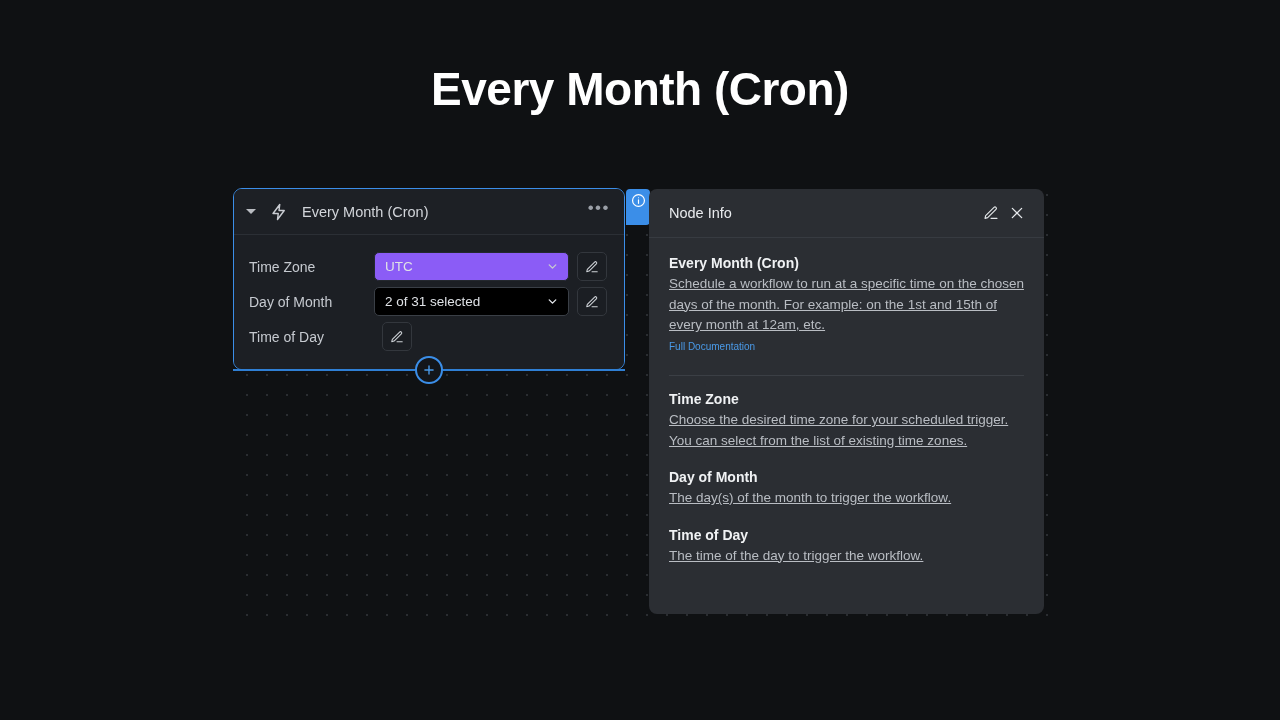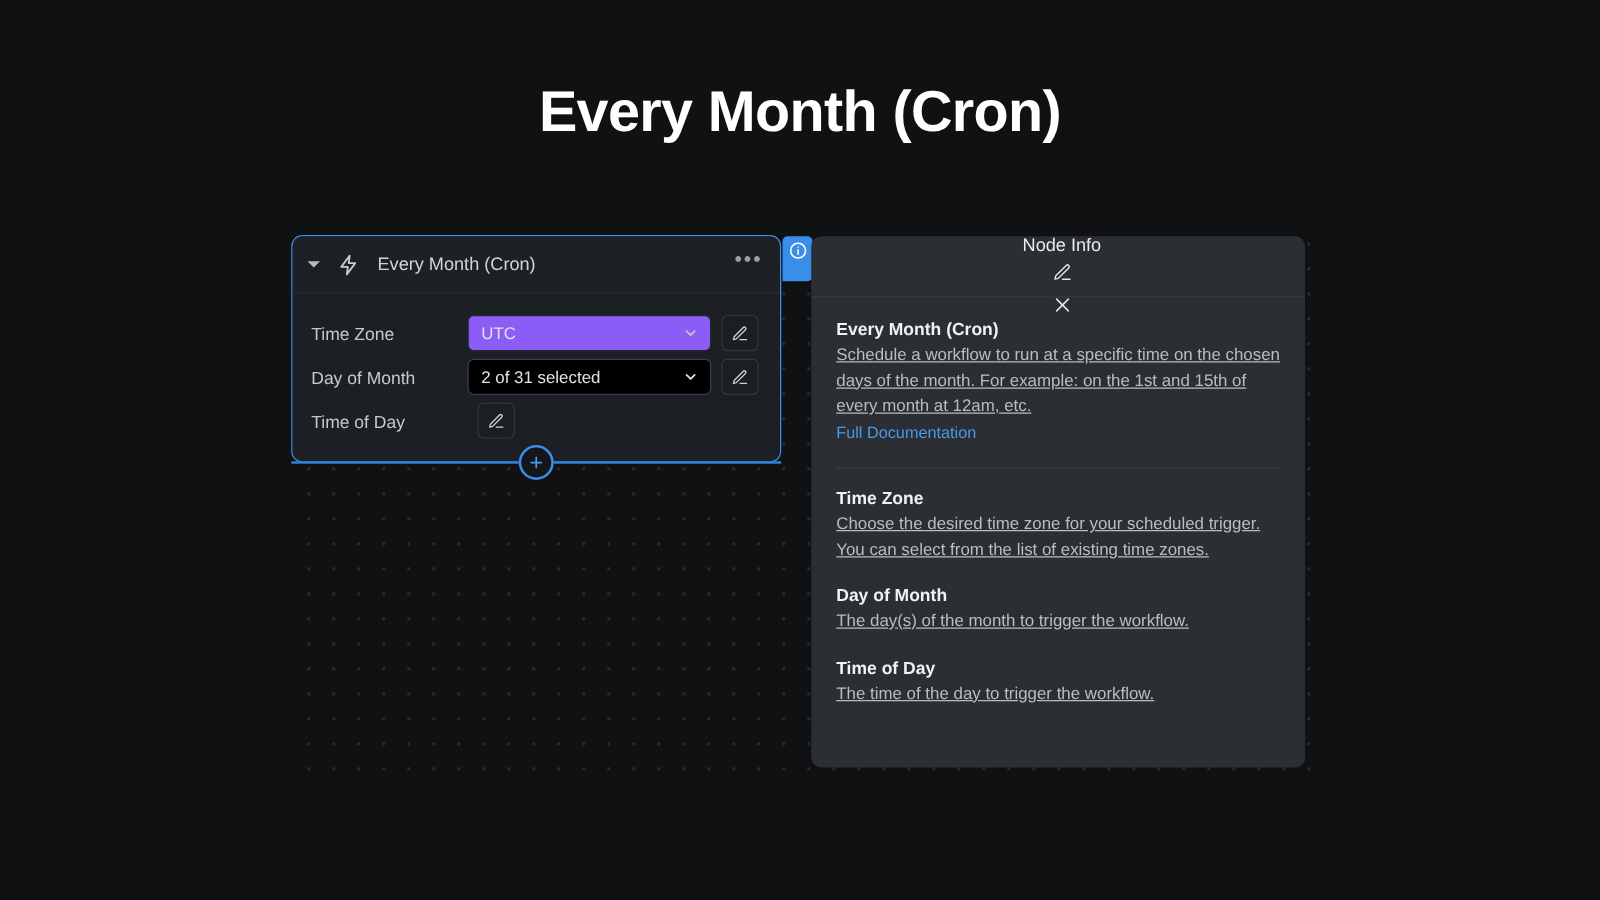--- a/index.html
+++ b/index.html
@@ -201,21 +201,20 @@
     box-sizing: border-box;
     overflow: hidden;
   }
   #info-header {
     height: 49px;
     display: flex;
     align-items: center;
     padding: 0 14px 0 20px;
     border-bottom: 1px solid #373b41;
     box-sizing: border-box;
-    flex-direction: column;
   }
   #info-header-title {
     flex: 1 1 auto;
     font-size: 14.5px;
     color: #e9ebee;
   }
   .header-icon-btn {
     width: 26px; height: 26px;
     display: flex; align-items: center; justify-content: center;
     flex: 0 0 auto;
@@ -230,21 +229,21 @@
     margin-bottom: 3px;
   }
   .sec-text {
     font-size: 13.5px;
     line-height: 20.5px;
     color: #b9bdc3;
     text-decoration: underline;
   }
   .doc-link {
     display: inline-block;
-    font-size: 13px;
+    font-size: 10px;
     line-height: 20.5px;
     color: #4a9ae8;
     text-decoration: none;
   }
   #info-divider {
     height: 1px;
     background: #3b3f45;
     margin: 14px 0 15px 0;
   }
   .sec-block { margin-bottom: 18px; }

